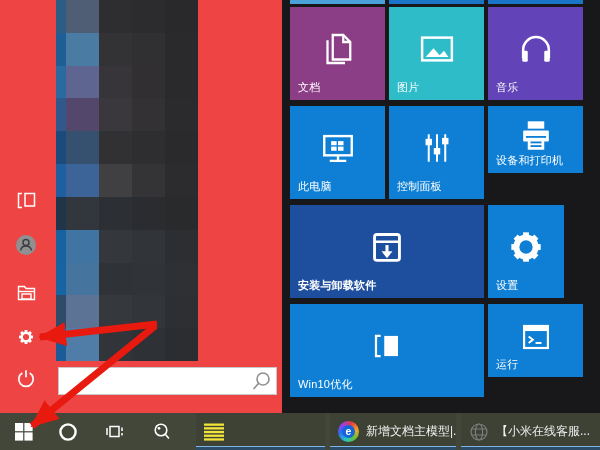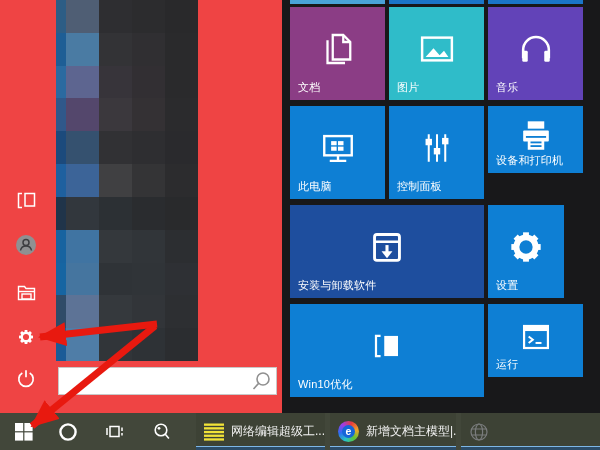--- a/index.html
+++ b/index.html
@@ -210,21 +210,21 @@
                 <rect x="15" y="8" width="18" height="8"></rect>
                 <rect x="10" y="18" width="28" height="12" rx="1"></rect>
                 <rect x="15" y="26" width="18" height="13"></rect>
               </g>
               <rect x="18" y="30" width="12" height="2" fill="#0e7fd4"></rect>
               <rect x="18" y="34" width="12" height="2" fill="#0e7fd4"></rect>
               <rect x="13" y="24" width="22" height="2" fill="#0e7fd4"></rect>
             </svg></span>
           <span class="t-label">设备和打印机</span>
         </div>
-        <div class="tile" style="left: 290px; top: 205px; width: 194px; height: 93px; background: rgb(30, 78, 158);">
+        <div class="tile" style="left: 290px; top: 205px; width: 194px; height: 93px; background: rgb(30, 78, 158); font-weight: bold;">
           <span class="t-icon"><svg width="46" height="46" viewBox="0 0 48 48">
               <rect x="11" y="11" width="26" height="27" rx="2.5" fill="none" stroke="#fff" stroke-width="3"></rect>
               <path d="M11 18.5h26" stroke="#fff" stroke-width="2.6"></path>
               <rect x="22.4" y="22" width="3.2" height="7.5" fill="#fff"></rect>
               <path d="M18.3 28.5h11.4L24 35.8z" fill="#fff"></path>
             </svg></span>
           <span class="t-label">安装与卸载软件</span>
         </div>
         <div class="tile" style="left: 488px; top: 205px; width: 76px; height: 93px; background: rgb(14, 127, 212);">
           <span class="t-icon"><svg width="44" height="44" viewBox="0 0 48 48">
@@ -304,40 +304,40 @@
         <div class="tb-app" style="left: 196px; width: 129px;">
           <span class="app-ic">
             <svg width="20" height="18" viewBox="0 0 20 18" fill="#f2e438">
               <rect y="0.5" width="20" height="2.3"></rect>
               <rect y="4.2" width="20" height="2.3"></rect>
               <rect y="7.9" width="20" height="2.3"></rect>
               <rect y="11.6" width="20" height="2.3"></rect>
               <rect y="15.3" width="20" height="2.3"></rect>
             </svg>
           </span>
-          <span class="app-label">网络编辑超级工...</span>
           <div class="tb-underline" style="left: 0px; width: 100%;"></div>
         </div>
         <div class="tb-app" style="left: 330px; width: 126px;">
           <span class="app-ic">
             <span class="ebadge">
               <span class="ebadge-in">e</span>
             </span>
           </span>
           <span class="app-label">新增文档主模型|...</span>
           <div class="tb-underline" style="left: 0px; width: 100%;"></div>
         </div>
         <div class="tb-app" style="left: 461px; width: 139px;">
           <span class="app-ic">
             <svg width="20" height="20" viewBox="0 0 20 20" fill="none" stroke="#85878a" stroke-width="1.2" opacity="0.85">
               <circle cx="10" cy="10" r="8"></circle>
               <ellipse cx="10" cy="10" rx="3.6" ry="8"></ellipse>
               <path d="M2.4 7h15.2M2.4 13h15.2"></path>
             </svg>
           </span>
+          <span class="app-label">【小米在线客服...</span>
           <div class="tb-underline" style="left: 0px; width: 100%;"></div>
         </div>
       </div>
   </div>
 
   <svg id="overlay" width="600" height="450">
     <defs>
       <marker id="ah" markerUnits="userSpaceOnUse" markerWidth="28" markerHeight="24" refX="26" refY="12" orient="auto">
         <polygon id="ahPoly" points="0 0, 28 12, 0 24" fill="#e8190f"></polygon>
       </marker>

